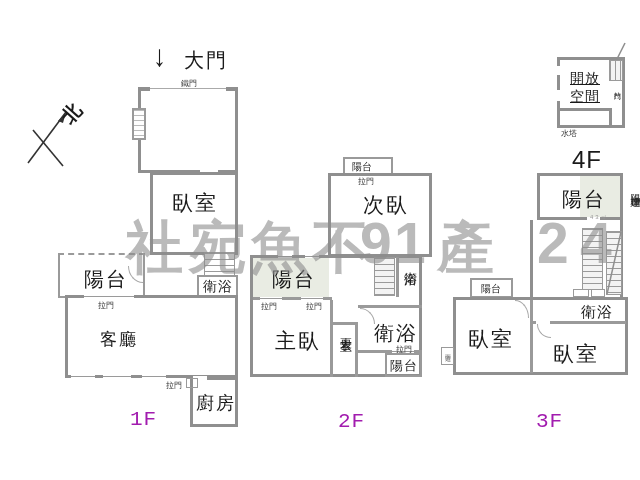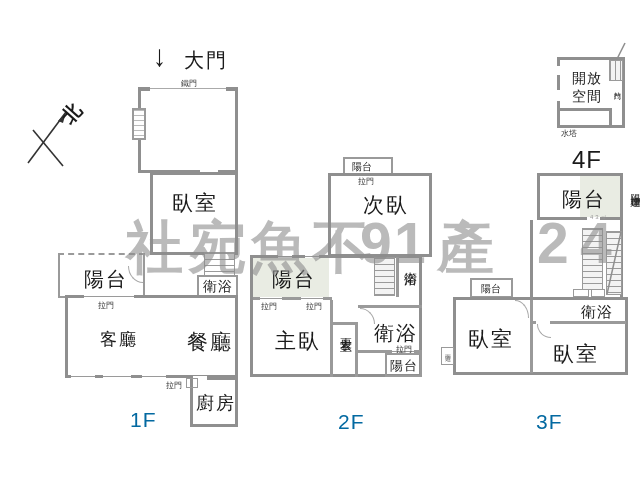--- a/index.html
+++ b/index.html
@@ -13,33 +13,33 @@
   .w2{position:absolute;background:#9a9a9a;}
   .win{position:absolute;background:linear-gradient(#ffffff 38%,#9a9a9a 38%,#9a9a9a 62%,#ffffff 62%);}
   .winv{position:absolute;background:linear-gradient(90deg,#ffffff 38%,#9a9a9a 38%,#9a9a9a 62%,#ffffff 62%);}
   .gap{position:absolute;background:#ffffff;}
   
   .lbl{position:absolute;white-space:nowrap;color:#1a1a1a;letter-spacing:2px;}
   .big{font-size:20px;}
   .med{font-size:14px;letter-spacing:1px;}
   .sm{font-size:10px;letter-spacing:0;}
   .tiny{font-size:8px;letter-spacing:0;color:#333;}
-  .fl{font-size:21px;letter-spacing:1px;color:#0369a1;}
+  .fl{font-size:21px;letter-spacing:1px;color:#a21caf;font-family:Liberation Mono, monospace;}
   .vert{writing-mode:vertical-rl;text-orientation:upright;letter-spacing:1px;white-space:normal;}
   .green{background:#e9ece3;}
   .stairsV{position:absolute;box-sizing:border-box;border:1px solid #9a9a9a;
            background:repeating-linear-gradient(to bottom,#9a9a9a 0 1px,#ffffff 1px 6px);}
   .stairsH{position:absolute;box-sizing:border-box;border:1px solid #9a9a9a;
            background:repeating-linear-gradient(to right,#9a9a9a 0 1px,#f3f3f3 1px 5px);}
   .arc{position:absolute;box-sizing:border-box;border-right:1px solid #a8a8a8;border-top:1px solid #a8a8a8;
        border-top-right-radius:100% 100%;background:#fff;}
   .arc2{position:absolute;box-sizing:border-box;border-left:1px solid #a8a8a8;border-bottom:1px solid #a8a8a8;
        border-bottom-left-radius:100% 100%;background:#fff;}
   .wm{position:absolute;top:210px;font-size:57px;font-weight:700;color:#8d8d8d;opacity:.6;letter-spacing:0;}
-  .wrap2{width:34px;white-space:normal;word-break:break-all;line-height:1.25;text-align:center;letter-spacing:1px;}
+  .wrap2{width:34px;white-space:normal;word-break:break-all;line-height:1.25;letter-spacing:1px;text-decoration:underline;}
   svg{position:absolute;overflow:visible;}
 </style>
 </head>
 <body>
 
 <div id="canvas">
 
   <svg style="left:22px;top:95px;" width="75" height="75" viewBox="0 0 75 75">
     <line x1="6" y1="68" x2="44" y2="17" stroke="#333" stroke-width="1.6"></line>
     <polygon points="44,17 36,26 41,28" fill="#333"></polygon>
@@ -65,21 +65,20 @@
   <div class="arc2" style="left:128px;top:266px;width:15px;height:17px;"></div>
 
   <div class="stairsV" style="left:204px;top:252px;width:31px;height:24px;"></div>
   <div class="box2" style="left:197px;top:275px;width:41px;height:22px;background:#fff;"></div>
   <div class="lbl med" style="left:203px;top:278px;">衛浴</div>
 
   <div class="box" style="left:65px;top:295px;width:173px;height:83px;"></div>
   <div class="win" style="left:84px;top:295px;width:50px;height:3px;"></div>
   <div class="lbl tiny" style="left:98px;top:300px;">拉門</div>
   <div class="lbl big" style="left:100px;top:328px;font-size:17px;">客廳</div>
-  <div class="lbl big" style="left:187px;top:328px;font-size:21px;">餐廳</div>
   <div class="win" style="left:71px;top:375px;width:24px;height:3px;"></div>
   <div class="win" style="left:103px;top:375px;width:28px;height:3px;"></div>
   <div class="win" style="left:142px;top:375px;width:24px;height:3px;"></div>
   <div class="lbl tiny" style="left:166px;top:380px;">拉門</div>
 
   <div class="box" style="left:190px;top:377px;width:48px;height:50px;"></div>
   <div class="gap" style="left:193px;top:376px;width:14px;height:4px;"></div>
   <div class="box2" style="left:186px;top:378px;width:12px;height:10px;border-width:1px;"></div>
   <div class="lbl big" style="left:196px;top:391px;font-size:18px;">廚房</div>
 

